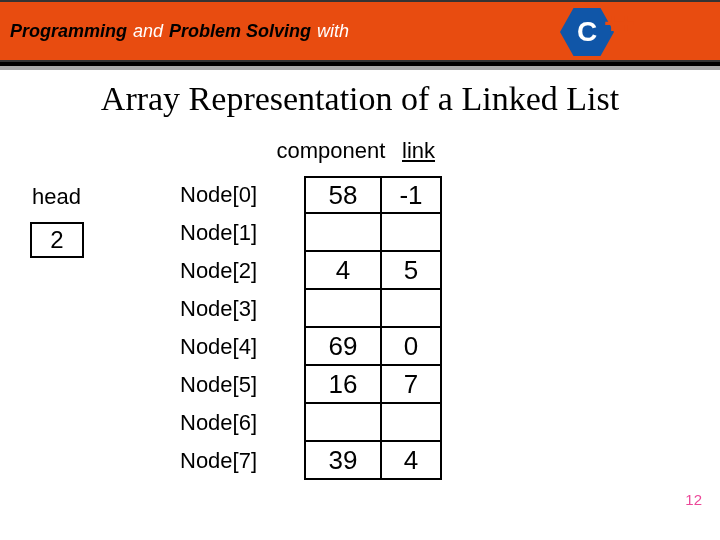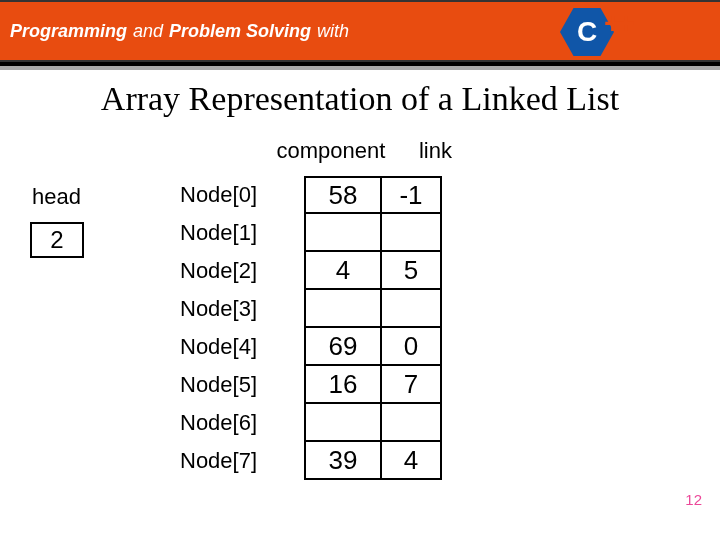--- a/index.html
+++ b/index.html
@@ -4,34 +4,34 @@
 <style>
   * { box-sizing: border-box; margin: 0; padding: 0; }
   html, body { width: 720px; height: 540px; font-family: Arial, sans-serif; background: #fff; overflow: hidden; }
   .banner {
     width: 100%; height: 62px; background: #e84c10;
     border-top: 2px solid #333; border-bottom: 2px solid #333;
     display: flex; align-items: center; padding: 0 10px;
     position: relative;
   }
   .banner-text { color: #fff; font-size: 18px; display: flex; align-items: baseline; gap: 6px; }
-  .bw { font-weight: 700; font-style: italic; color: #ffffff; }
+  .bw { font-weight: 700; font-style: italic; color: #000000; }
   .bp { font-style: italic; font-weight: 400; }
   .cpp { position: absolute; right: 90px; top: 6px; width: 70px; height: 50px; }
   .hex { width:54px; height:48px; background:#1056a8; position:relative; clip-path: polygon(25% 0, 75% 0, 100% 50%, 75% 100%, 25% 100%, 0 50%); display:flex; align-items:center; justify-content:center; color:#fff; font-weight:700; font-size:28px; }
   .pp { position:absolute; left:44px; top:-2px; color:#e84c10; font-weight:900; font-size:30px; letter-spacing:-4px; }
   .rule-under { height:4px; background:#000; width:100%; box-shadow: 0 4px 0 #aaa; }
 
   .title { font-family: 'Times New Roman', serif; font-size: 34px; text-align:center; margin-top:14px; }
 
   .content { position: relative; width:100%; height: 400px; }
 
   .col-headers { position:absolute; left:276px; top:20px; font-size:22px; display:flex; gap:16px; }
   .col-headers span:first-child { width:110px; text-align:center; }
-  .col-headers span:last-child { width:50px; text-align:right; }
+  .col-headers span:last-child { width:50px; text-align:left;text-decoration:underline; }
 
   .head-label { position:absolute; left:32px; top:66px; font-size:22px; }
   .head-box { position:absolute; left:30px; top:104px; width:54px; height:36px; border:2px solid #000; display:flex; align-items:center; justify-content:center; font-size:24px; }
 
   .nodes { position:absolute; left:180px; top:58px; }
   .row { display:flex; align-items:center; height:38px; }
   .nodelabel { width:92px; font-size:22px; text-align:left; }
   .cell { height:38px; border:2px solid #000; display:flex; align-items:center; justify-content:center; font-size:26px; }
   .comp { width:78px; border-right:2px solid #000;margin-left:32px; }
   .link { width:60px; border-left:0; }

